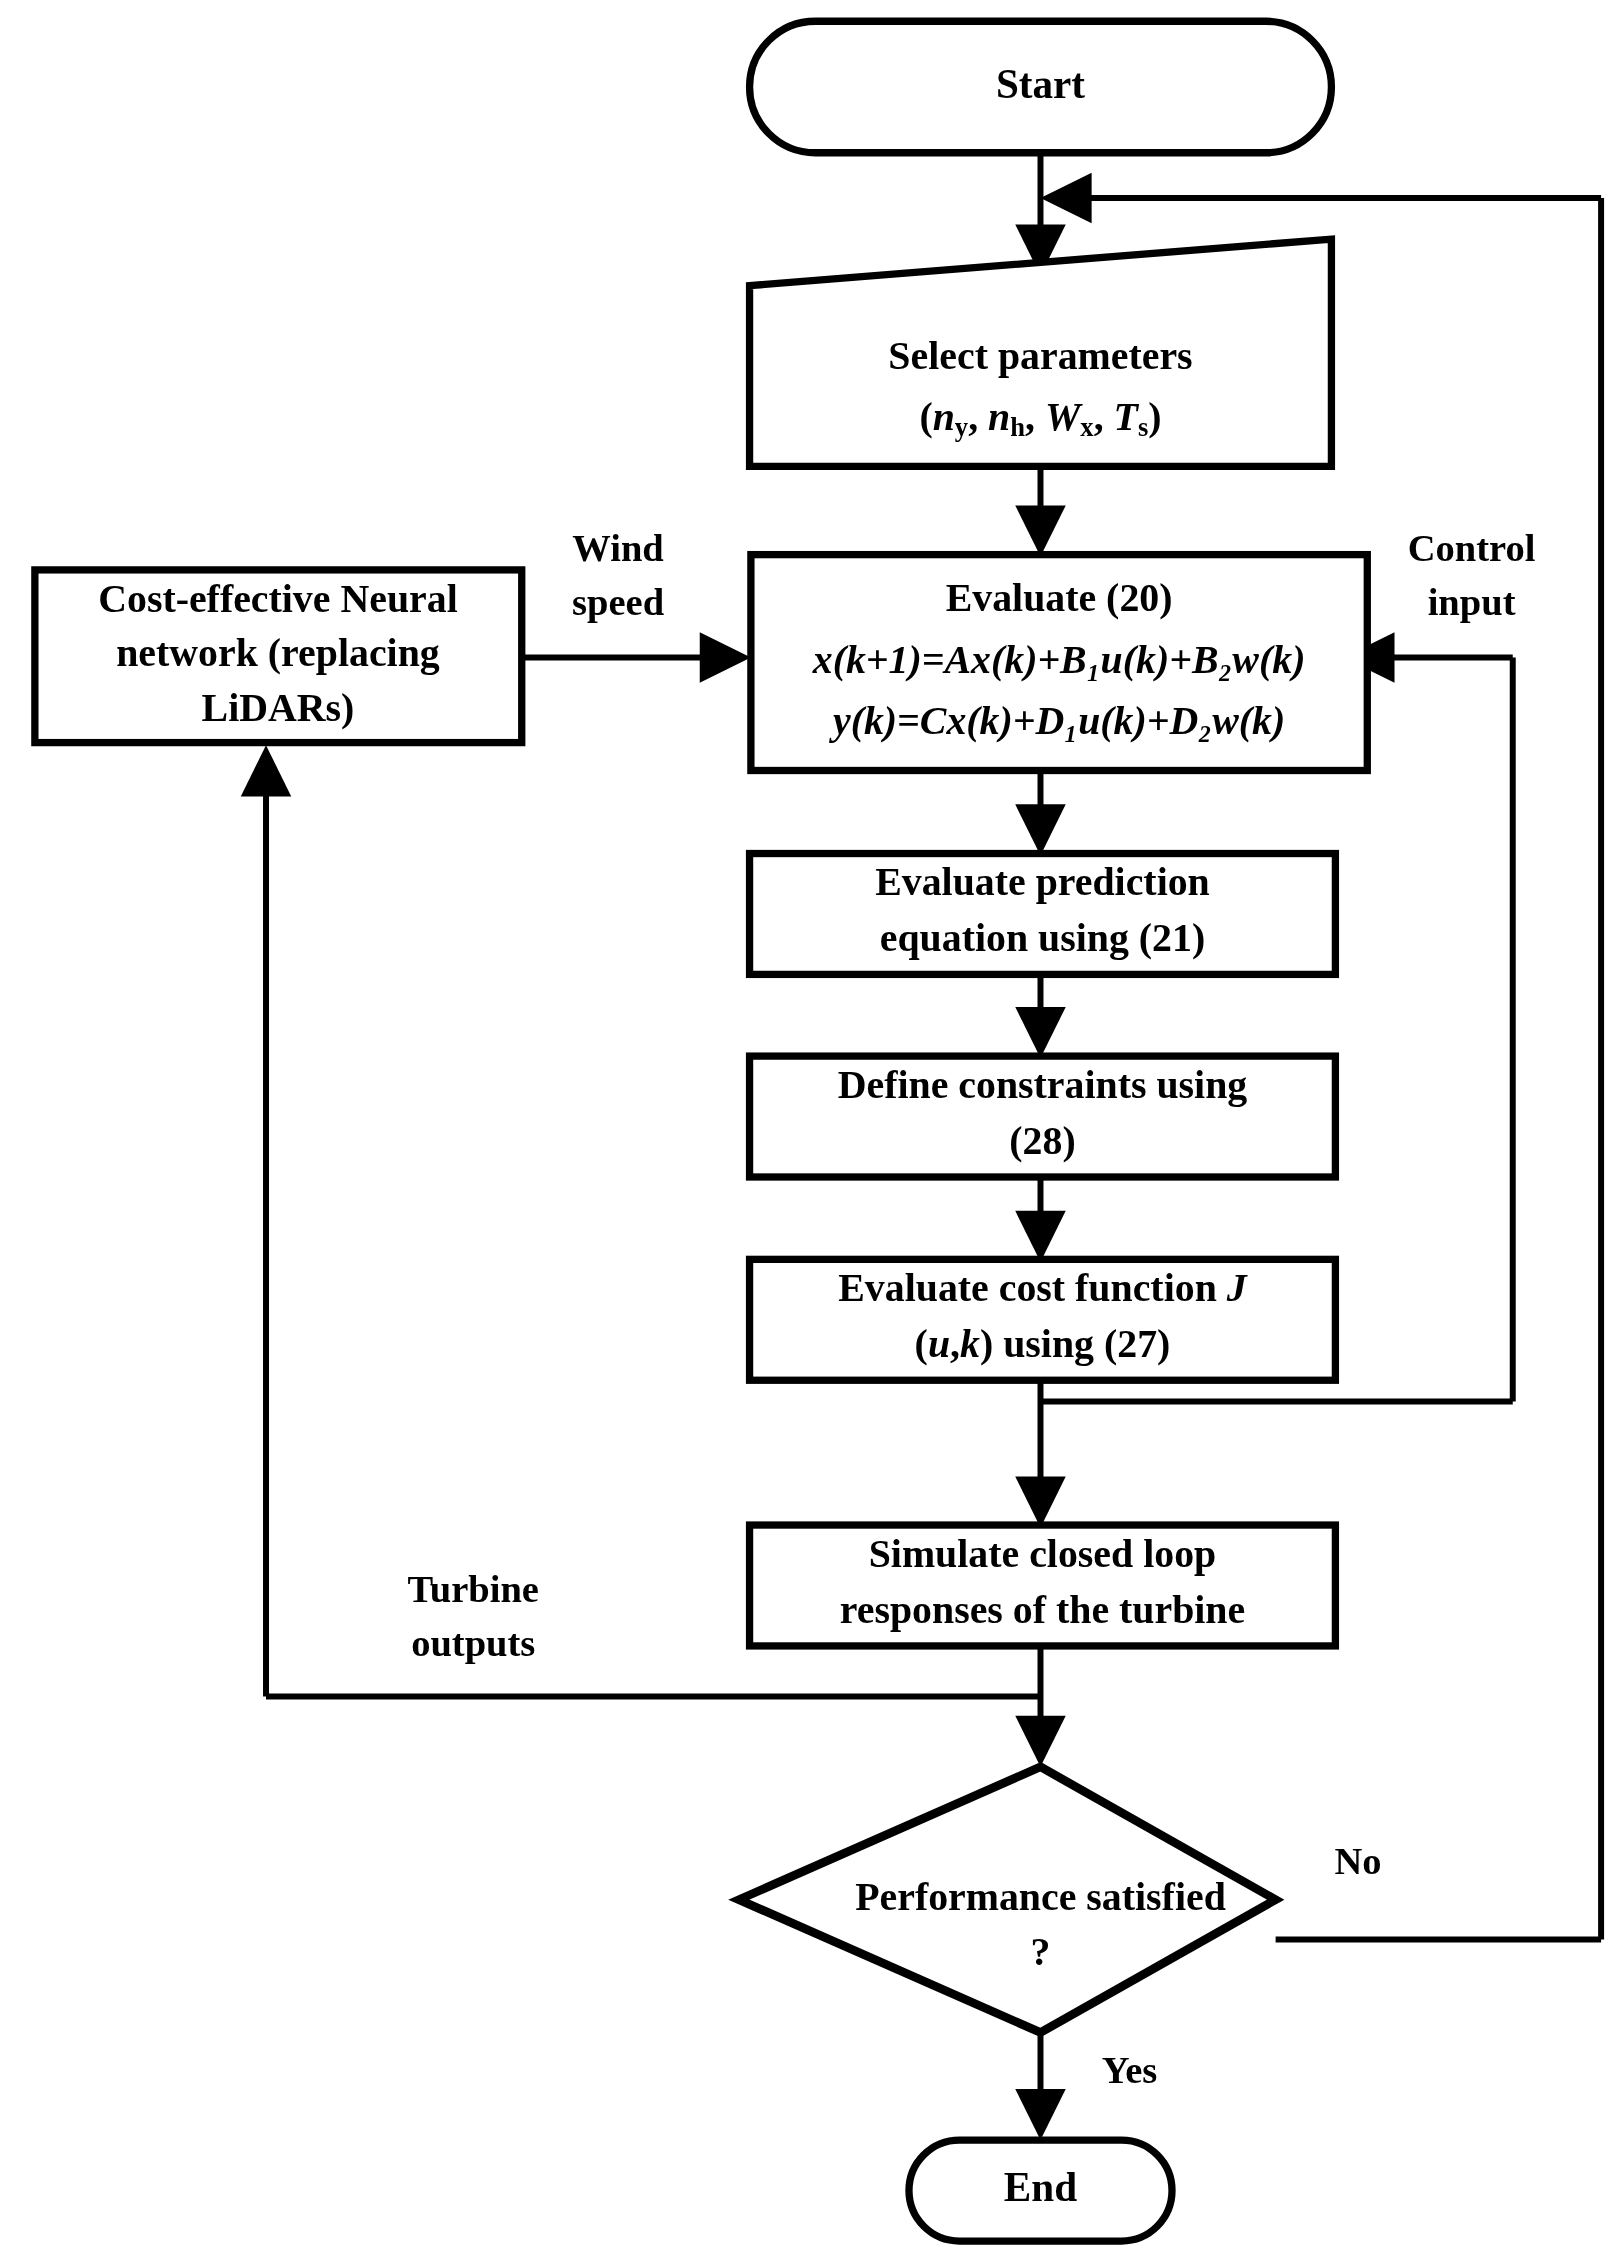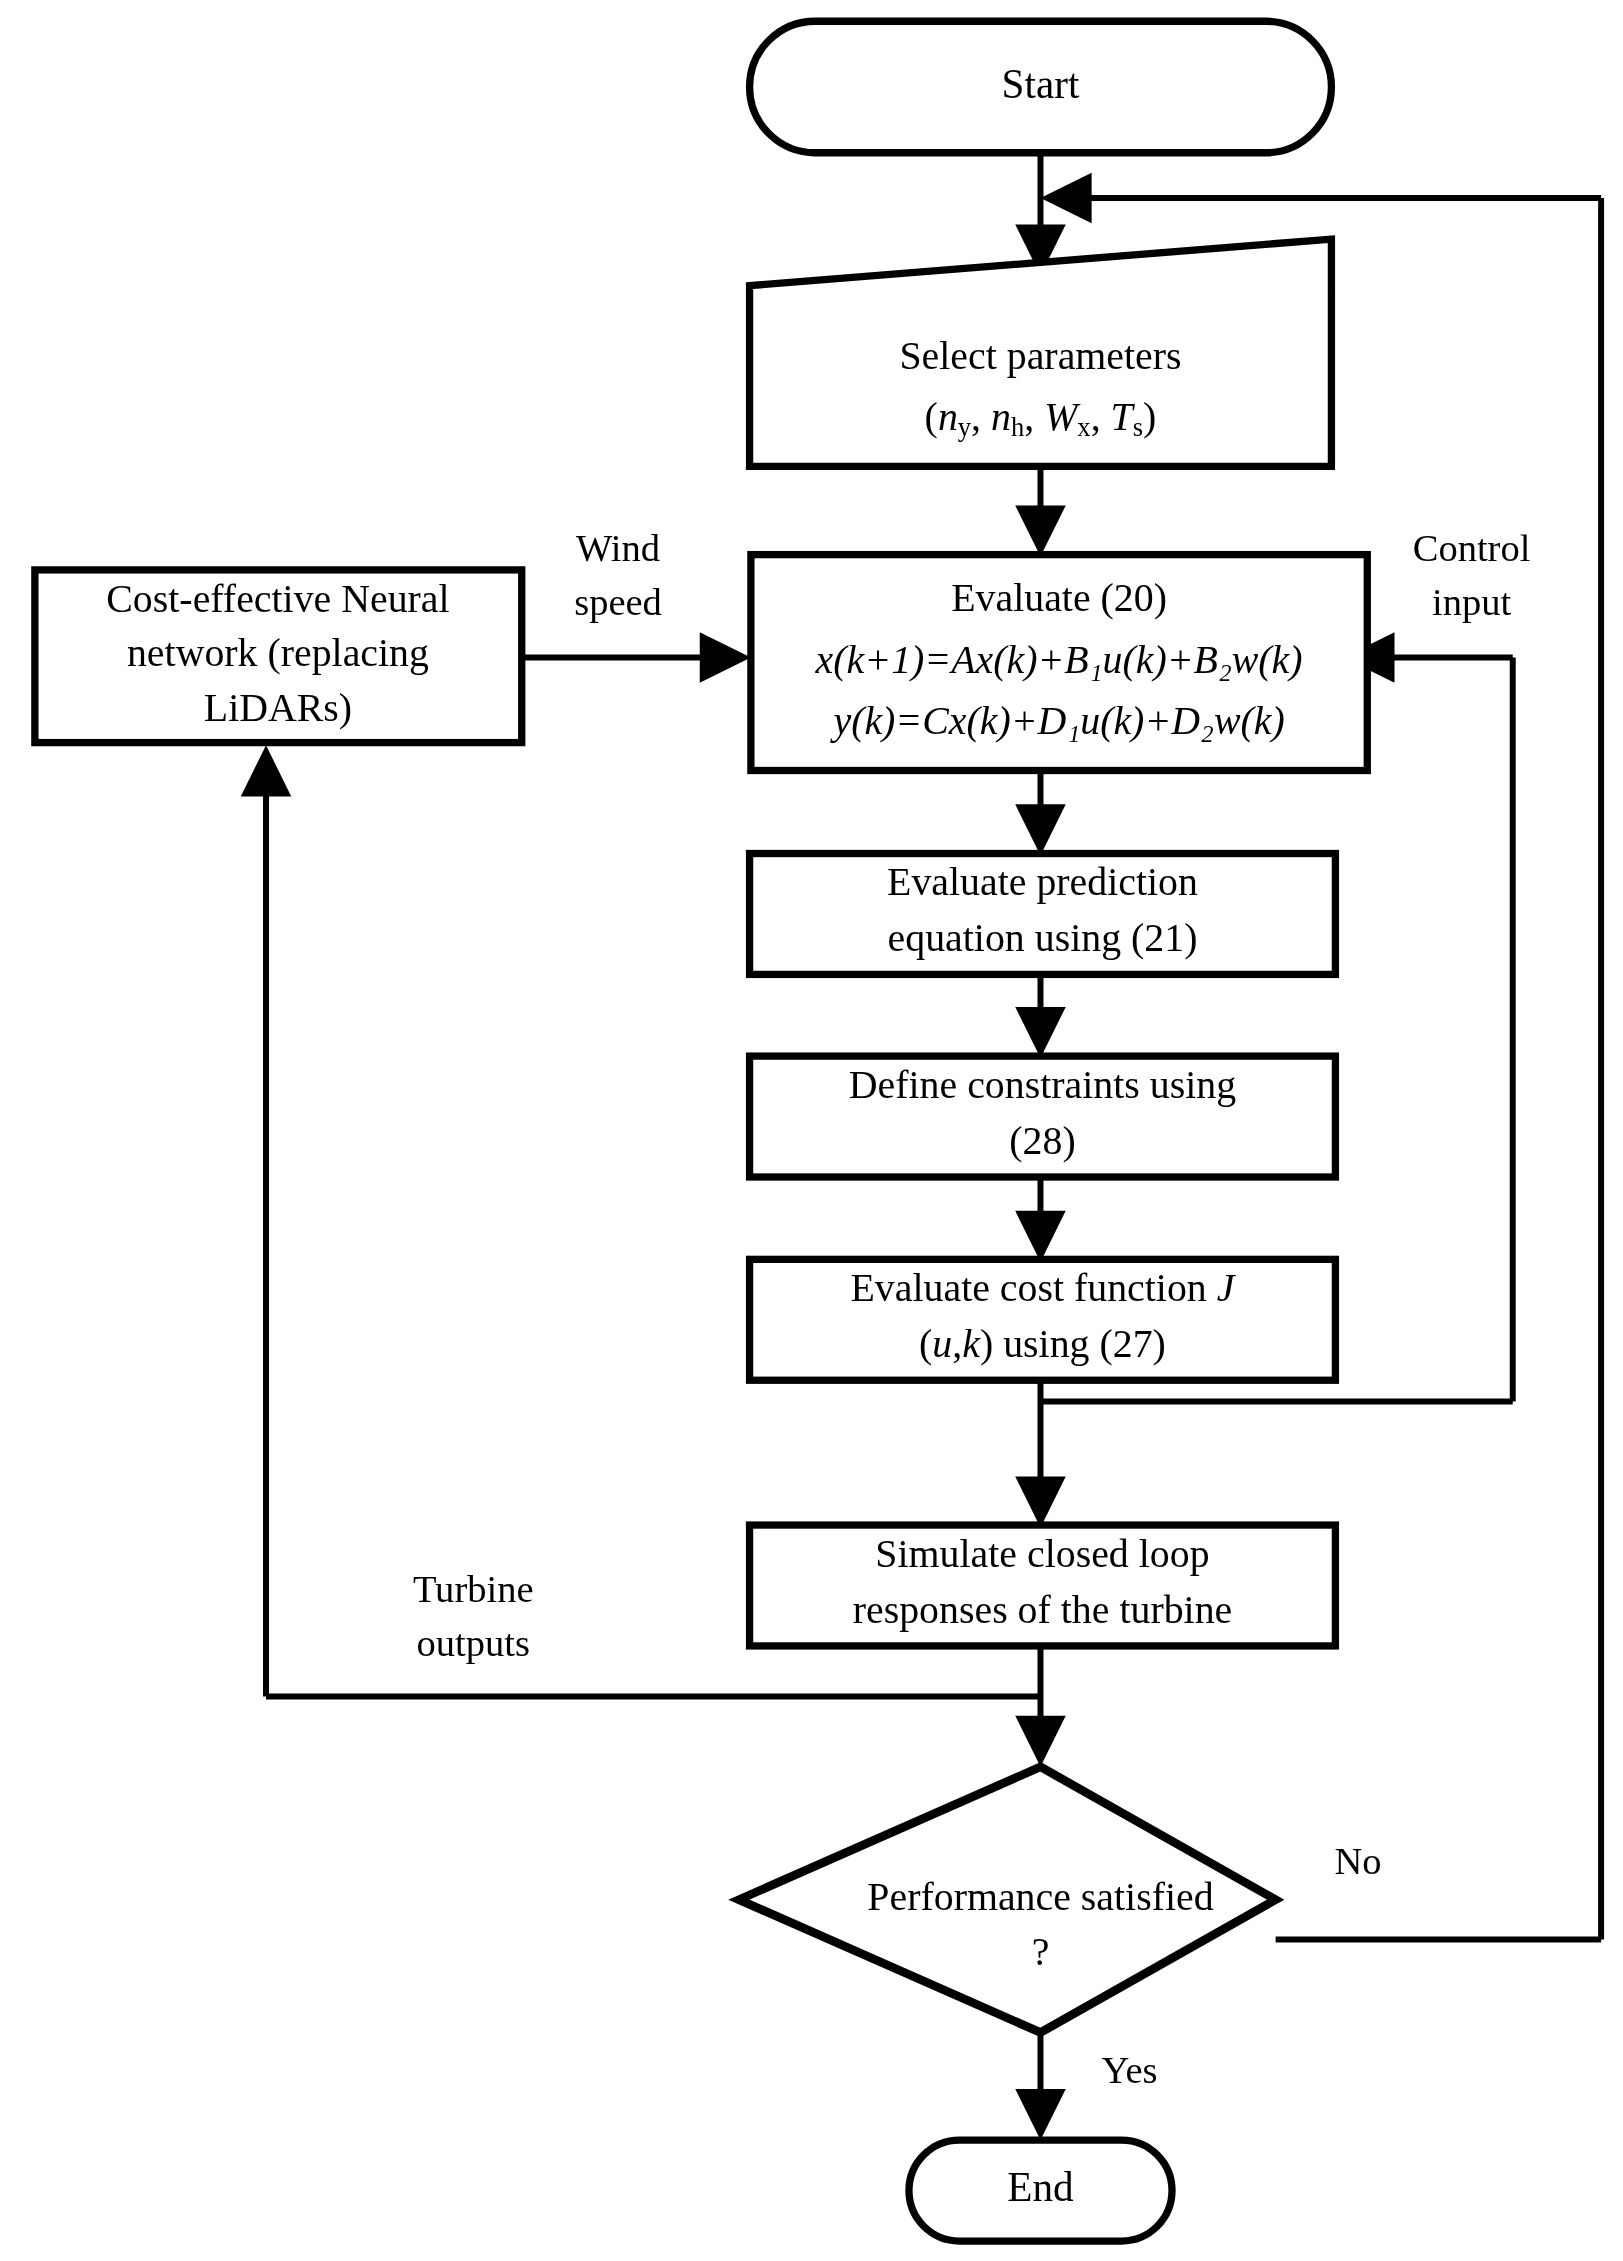--- a/index.html
+++ b/index.html
@@ -1,17 +1,17 @@
 <!DOCTYPE html>
 <html style="font-size:10.6px"><head>
 <meta charset="utf-8">
 <style>
   html,body{margin:0;padding:0;background:#ffffff;}
   body{width:1624px;height:2261px;font-family:"Liberation Serif",serif;}
-  #chart-root{position:relative;width:1624px;height:2261px;}
+  #chart-root{position:relative;width:1624px;height:2261px;font-weight:bold;}
   svg{display:block;}
   .nodetext{font-family:"Liberation Serif",serif;fill:#000;text-anchor:middle;dominant-baseline:middle;}
   .t-start{font-size:62px;}
   .t-box{font-size:60px;}
   .t-eq{font-size:60px;font-style:italic;}
   .t-lbl{font-size:58px;}
   .sub{font-size:40px;}
   .ital{font-style:italic;}
 </style>
 </head>

